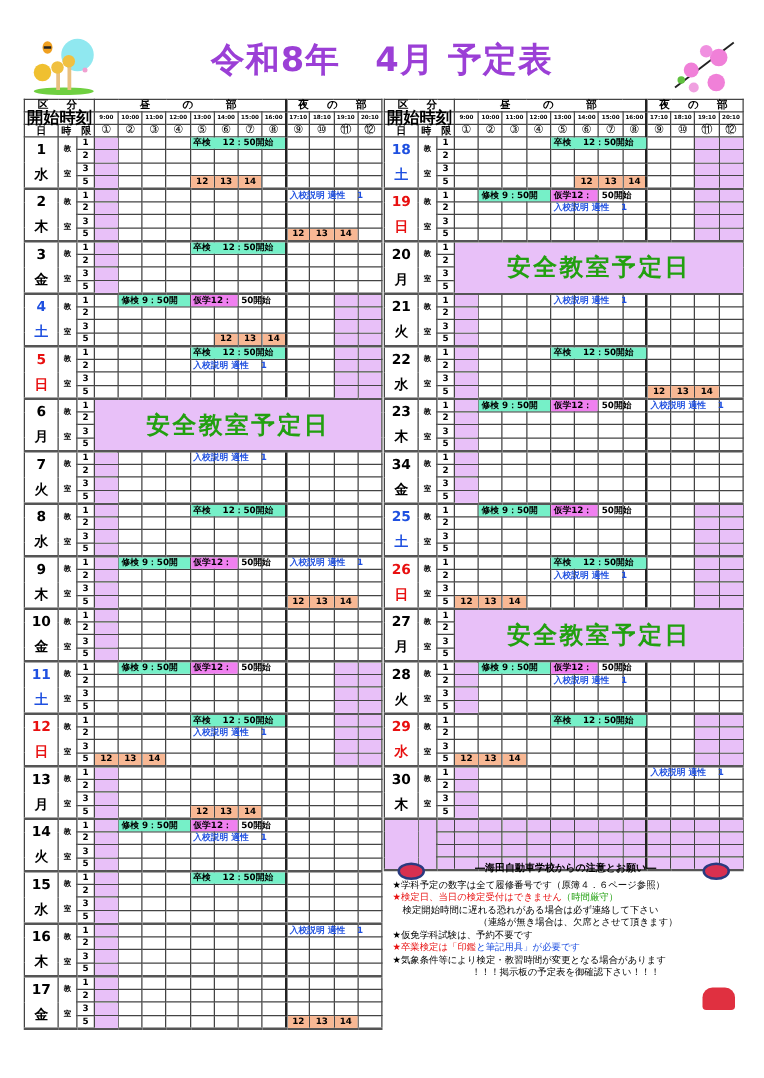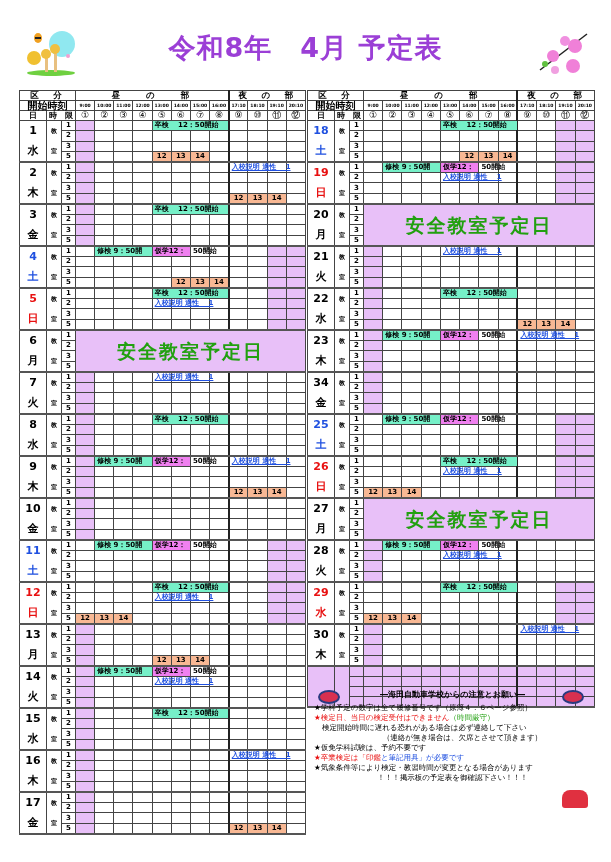--- a/index.html
+++ b/index.html
@@ -8,32 +8,32 @@
     font-family: "DejaVu Sans", sans-serif; color: #000;
   }
   .title {
     position: absolute; left: 0; top: 30px; width: 611px; text-align: center;
     font-size: 27px; font-weight: bold; color: #9b3fd6; letter-spacing: 1px;
   }
   .deco-left { position: absolute; left: 22px; top: 28px; width: 58px; height: 50px; }
   .deco-right { position: absolute; left: 535px; top: 30px; width: 55px; height: 48px; }
 
   .sched {
-    position: absolute; top: 90px; border: 1.5px solid #555; border-collapse: collapse;
+    position: absolute; top: 79px; border: 1.5px solid #555; border-collapse: collapse;
     table-layout: fixed;
   }
   .sched.left { left: 19px; width: 287px; }
   .sched.right { left: 307px; width: 288px; }
   .sched td {
     border: 1px solid #444; padding: 0; height: 10.3px; line-height: 9px;
     font-size: 7px; text-align: center; overflow: visible; white-space: nowrap; position: relative;
   }
   .sched tr.h1 td { height: 10px; font-size: 8.5px; font-weight: bold; letter-spacing: 3px; }
   .sched tr.h2 td { height: 9px; font-size: 4.5px; font-weight: bold; }
-  .sched tr.h2 td.lbl { font-size: 10px; letter-spacing: 0; }
+  .sched tr.h2 td.lbl { font-size: 13px; letter-spacing: 0; }
   .sched tr.h3 td { height: 10px; font-size: 9px; }
   .sched tr.h3 td.lbl { font-size: 8px; font-weight: bold; }
   .sched td.day {
     font-size: 11px; font-weight: bold; vertical-align: middle; line-height: 20px;
     border-bottom: 2px solid #555;
   }
   .sched td.day .num { display: block; height: 20px; }
   .sched td.day .wd { display: block; height: 20px; }
   .sched td.cls { font-size: 6px; font-weight: bold; line-height: 20px; border-bottom: 2px solid #555; }
   .sched td.per { font-size: 7px; font-weight: bold; text-align: center; }
@@ -43,21 +43,21 @@
   .red { color: #e81010; }
   .pink { background: #e8c0f8; }
 
   .ev {
     position: absolute; top: 0; left: 0; height: 100%; z-index: 2; font-size: 7px; font-weight: bold;
     line-height: 9.5px; text-align: left; padding-left: 2px; white-space: nowrap;
   }
   .ev.green { background: #76f0c8; color: #000; }
   .ev.mag { background: #f080f0; color: #000; }
   .ev.plain { background: transparent; }
-  .ev.txtblue { color: #1f50e0; background: transparent; text-decoration: underline; }
+  .ev.txtblue { color: #1f50e0; background: transparent; }
   .peach { background: #f8b894; font-size: 7px; font-weight: bold; text-align: left; padding-left: 3px; }
 
   .notice {
     position: absolute; left: 310px; top: 686px; width: 285px; height: 125px;
     font-size: 7.5px; line-height: 10px; padding: 4px 4px;
   }
   .notice .head { text-align: center; font-size: 8px; font-weight: bold; margin-bottom: 3px; }
   .notice .line { white-space: nowrap; }
   .notice .ind1 { padding-left: 8px; }
   .notice .ind2 { padding-left: 20px; text-align: center; }

